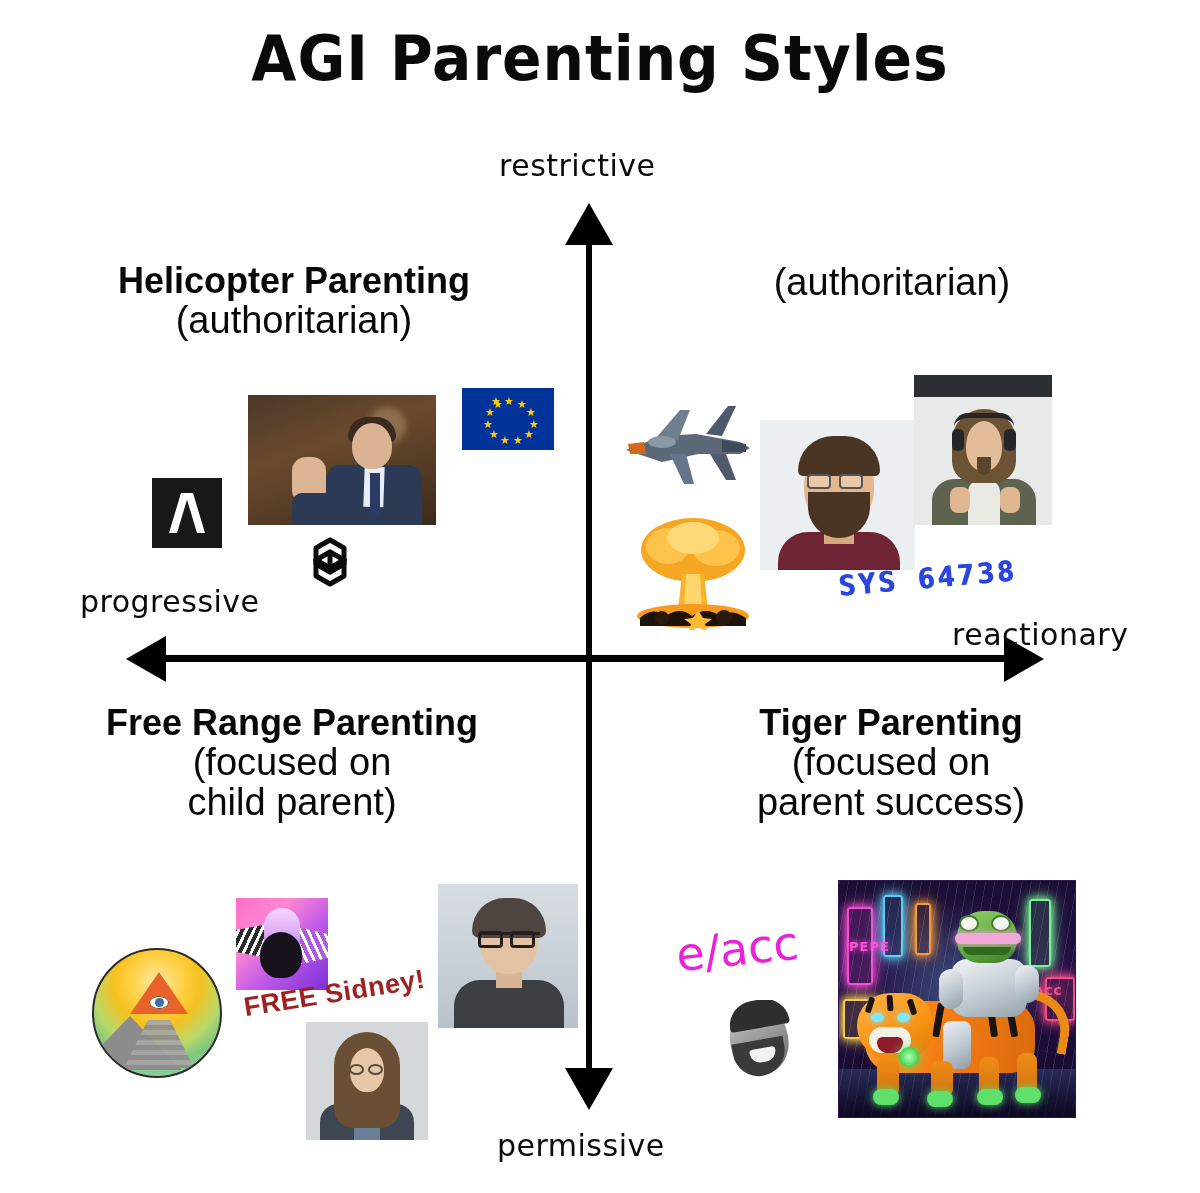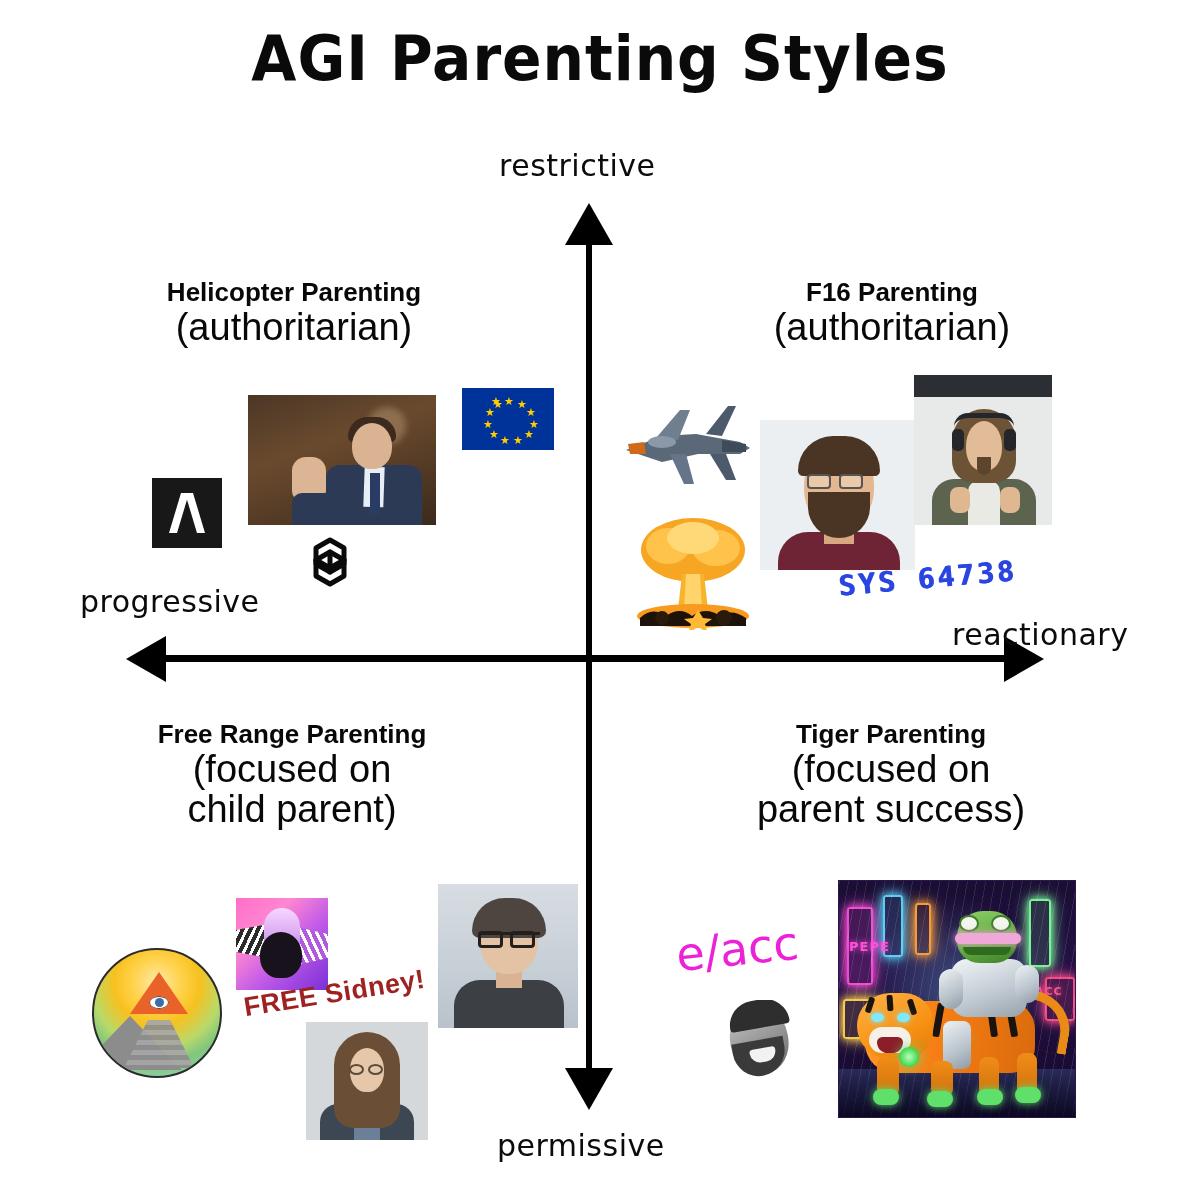--- a/index.html
+++ b/index.html
@@ -76,21 +76,21 @@
   .lbl-reactionary { left: 952px; top: 617px; }
 
   
   .quad-head {
     position: absolute;
     text-align: center;
     font-family: "Liberation Sans", sans-serif;
     color: #080808;
     line-height: 1.06;
   }
-  .quad-head .q-title { font-weight: 700; font-size: 26px; white-space: nowrap; margin-top: 17px; }
+  .quad-head .q-title { font-weight: 700; font-size: 36px; white-space: nowrap; }
   .quad-head .q-sub   { font-weight: 400; font-size: 38px; }
 
   .quad-tl { left: 20px;  top: 262px; width: 548px; }
   .quad-tr { left: 612px; top: 262px; width: 560px; }
   .quad-bl { left: 12px;  top: 704px; width: 560px; }
   .quad-br { left: 608px; top: 704px; width: 566px; }
 
   
   .fig { position: absolute; overflow: hidden; }
 
@@ -574,21 +574,20 @@
         <path d="M32 10 L46 18 L46 34 L32 42 L18 34 L18 18 Z"></path>
         <path d="M32 22 L46 30 L46 46 L32 54 L18 46 L18 30 Z"></path>
         <path d="M32 22 L32 42"></path>
         <path d="M18 30 L32 38"></path>
         <path d="M46 30 L32 38"></path>
       </g>
     </svg>
   </div>
 
   <div class="quad-head quad-tr">
-    <div class="q-title">F16 Parenting</div>
     <div class="q-sub">(authoritarian)</div>
   </div>
 
   <div class="fig f16">
     <svg viewBox="0 0 132 108" aria-hidden="true">
       <path d="M4 58 L40 44 L74 42 L118 50 L128 56 L118 62 L76 62 L40 70 Z" fill="#5a6878"></path>
       <path d="M34 46 L58 18 L68 18 L56 48 Z" fill="#707f90"></path>
       <path d="M48 62 L62 92 L72 92 L64 62 Z" fill="#66748a"></path>
       <path d="M84 42 L106 14 L114 14 L100 44 Z" fill="#4d5a6b"></path>
       <path d="M88 62 L104 88 L114 88 L104 62 Z" fill="#4d5a6b"></path>

